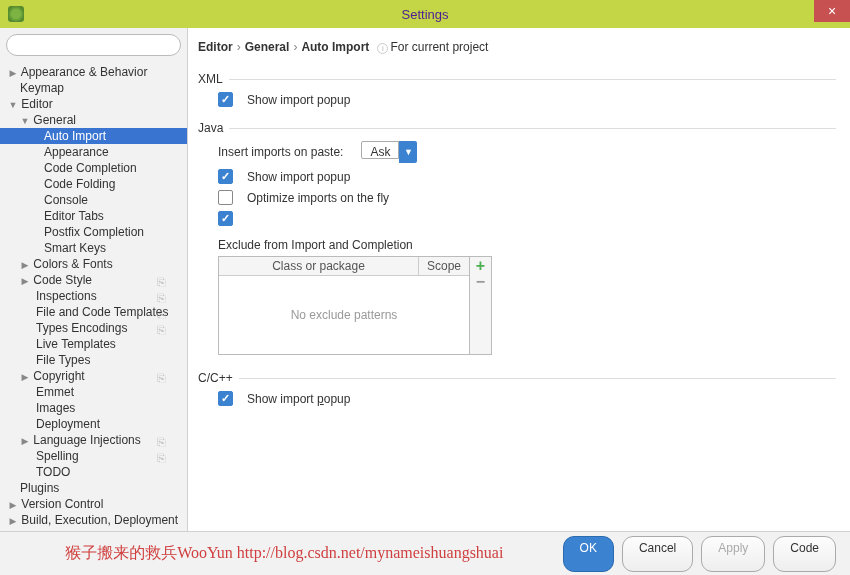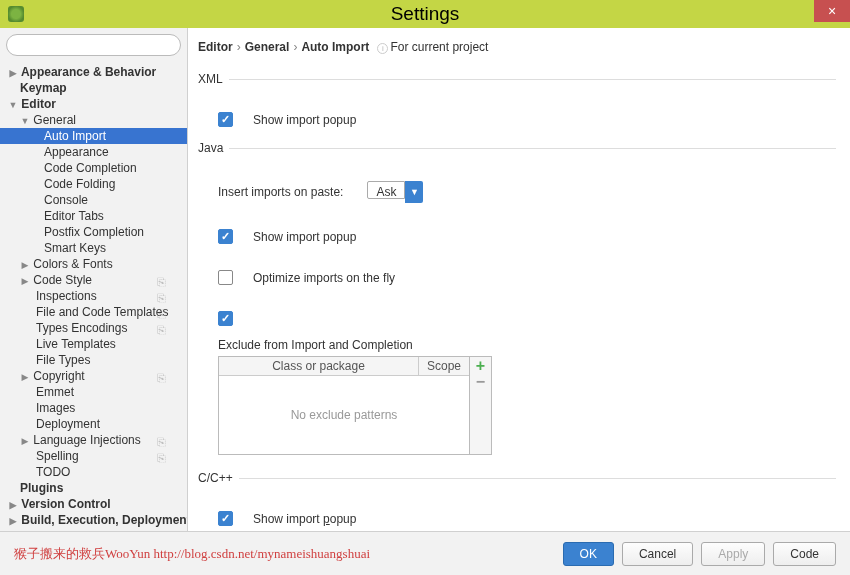--- a/index.html
+++ b/index.html
@@ -1,68 +1,68 @@
 <!DOCTYPE html>
 <html><head>
 <meta charset="utf-8">
 <style>
 *{box-sizing:border-box;margin:0;padding:0;font-family:"Segoe UI",Tahoma,sans-serif;font-size:12px;color:#333}
 body{background:#fff;width:850px;height:575px;overflow:hidden;position:relative}
 .titlebar{height:28px;background:#c4d645;display:flex;align-items:center;position:relative}
 .titlebar .app-icon{width:16px;height:16px;margin-left:8px;background:radial-gradient(circle,#7cb342 40%,#558b2f 70%);border-radius:3px}
-.titlebar .title{position:absolute;left:50%;transform:translateX(-50%);font-size:19px;color:#000000}
+.titlebar .title{position:absolute;left:50%;transform:translateX(-50%);font-size:13px;color:#4c1d95}
 .titlebar .close{position:absolute;right:0;top:0;width:36px;height:22px;background:#c75050;display:flex;align-items:center;justify-content:center;color:#fff;font-size:14px}
 .main{display:flex;height:503px}
 .left{width:188px;background:#f2f2f2;border-right:1px solid #d0d0d0;display:flex;flex-direction:column}
 .search-wrap{padding:6px}
 .search{width:100%;height:22px;border:1px solid #bbb;border-radius:11px;padding:0 8px 0 22px;background:#fff;position:relative}
 .search-wrap{position:relative}
 .search-wrap .mag{position:absolute;left:12px;top:10px;color:#888;font-size:13px;pointer-events:none}
 .tree{flex:1;overflow:hidden;padding-top:2px}
 .tree-item{height:16px;line-height:16px;padding-left:8px;white-space:nowrap;position:relative;cursor:default}
 .tree-item .arrow{display:inline-block;width:10px;text-align:center;color:#888;font-size:9px}
 .tree-item .arrow.expanded{color:#888}
-.tree-item.bold{font-weight:bold}
+.tree-item.bold{font-weight:normal}
 .tree-item.lvl1{padding-left:20px}
 .tree-item.lvl2{padding-left:36px}
 .tree-item.lvl3{padding-left:44px}
 .tree-item.selected{background:#3874d0;color:#fff}
 .tree-item.selected *{color:#fff}
 .tree-item .proj-icon{position:absolute;right:18px;top:2px;width:12px;height:12px;opacity:.5;font-size:11px;color:#888}
 .right{flex:1;padding:8px 14px 0 10px;overflow:hidden;background:#fff}
 .breadcrumb{height:22px;display:flex;align-items:center;gap:4px;font-size:12px}
 .breadcrumb .sep{color:#888}
 .breadcrumb .bold{font-weight:bold}
 .breadcrumb .hint{color:#999;margin-left:4px;font-size:11px}
 .breadcrumb .hint-icon{display:inline-block;width:11px;height:11px;border:1px solid #ccc;border-radius:50%;font-size:8px;text-align:center;line-height:9px;color:#bbb;margin-right:2px}
 .section-head{margin-top:14px;color:#666;font-size:12px;display:flex;align-items:center}
 .section-head .line{flex:1;height:1px;background:#ddd;margin-left:6px}
-.row{margin-top:26px;margin-left:20px;display:flex;align-items:center;gap:20px}
+.row{margin-top:6px;margin-left:20px;display:flex;align-items:center;gap:14px}
 .chk{width:15px;height:15px;border:1px solid #888;border-radius:2px;display:inline-flex;align-items:center;justify-content:center;background:#fff;flex-shrink:0}
 .chk.checked{background:#3b82d0;border-color:#3b82d0}
 .chk.checked::after{content:"✓";color:#fff;font-size:11px;font-weight:bold}
 .lbl{color:#333}
 .underline{text-decoration:underline}
 .select-wrap{display:flex;margin-left:4px}
 .select-box{border:1px solid #aaa;height:18px;line-height:20px;padding:0 8px;background:#fff;border-radius:2px 0 0 2px}
 .select-btn{width:18px;height:22px;background:#3b82d0;border-radius:0 2px 2px 0;display:flex;align-items:center;justify-content:center;color:#fff;font-size:9px}
 .exclude-label{margin-top:12px;margin-left:20px;color:#333}
 .table-wrap{margin-top:4px;margin-left:20px;display:flex}
 .table{border:1px solid #bbb;width:252px}
 .table-head{display:flex;background:#f5f5f5;border-bottom:1px solid #ccc}
 .table-head div{padding:2px 4px;text-align:center;color:#555}
 .th-class{flex:1;border-right:1px solid #ccc}
 .th-scope{width:50px}
 .table-body{height:78px;display:flex;align-items:center;justify-content:center;color:#999;background:#fff}
 .table-side{width:22px;border:1px solid #bbb;border-left:none;background:#f5f5f5;display:flex;flex-direction:column;align-items:center;padding-top:2px;gap:2px}
 .table-side .plus{color:#4caf50;font-size:16px;font-weight:bold;line-height:14px}
 .table-side .minus{color:#999;font-size:16px;font-weight:bold;line-height:14px}
 .footer{position:absolute;bottom:0;left:0;right:0;height:44px;background:#f2f2f2;border-top:1px solid #d0d0d0;display:flex;align-items:center;padding:0 14px}
-.footer .watermark{flex:1;color:#d04040;font-family:"SimSun",serif;font-size:13px}
-.btn{height:24px;padding:0 16px;border:1px solid #aaa;border-radius:3px;background:linear-gradient(#fdfdfd,#eee);margin-left:8px;line-height:22px;cursor:default}
+.footer .watermark{flex:1;text-align:center;color:#d04040;font-family:"SimSun",serif;font-size:16px}
+.btn{height:36px;padding:0 16px;border:1px solid #aaa;border-radius:11px;background:linear-gradient(#fdfdfd,#eee);margin-left:8px;line-height:22px;cursor:default}
 .btn.primary{background:#3b82d0;border-color:#2a6bb0;color:#fff}
 .btn.disabled{color:#aaa}
 </style>
 </head>
 <body>
 
 <div class="titlebar">
   <div class="app-icon"></div>
   <div class="title">Settings</div>
   <div class="close">×</div>

